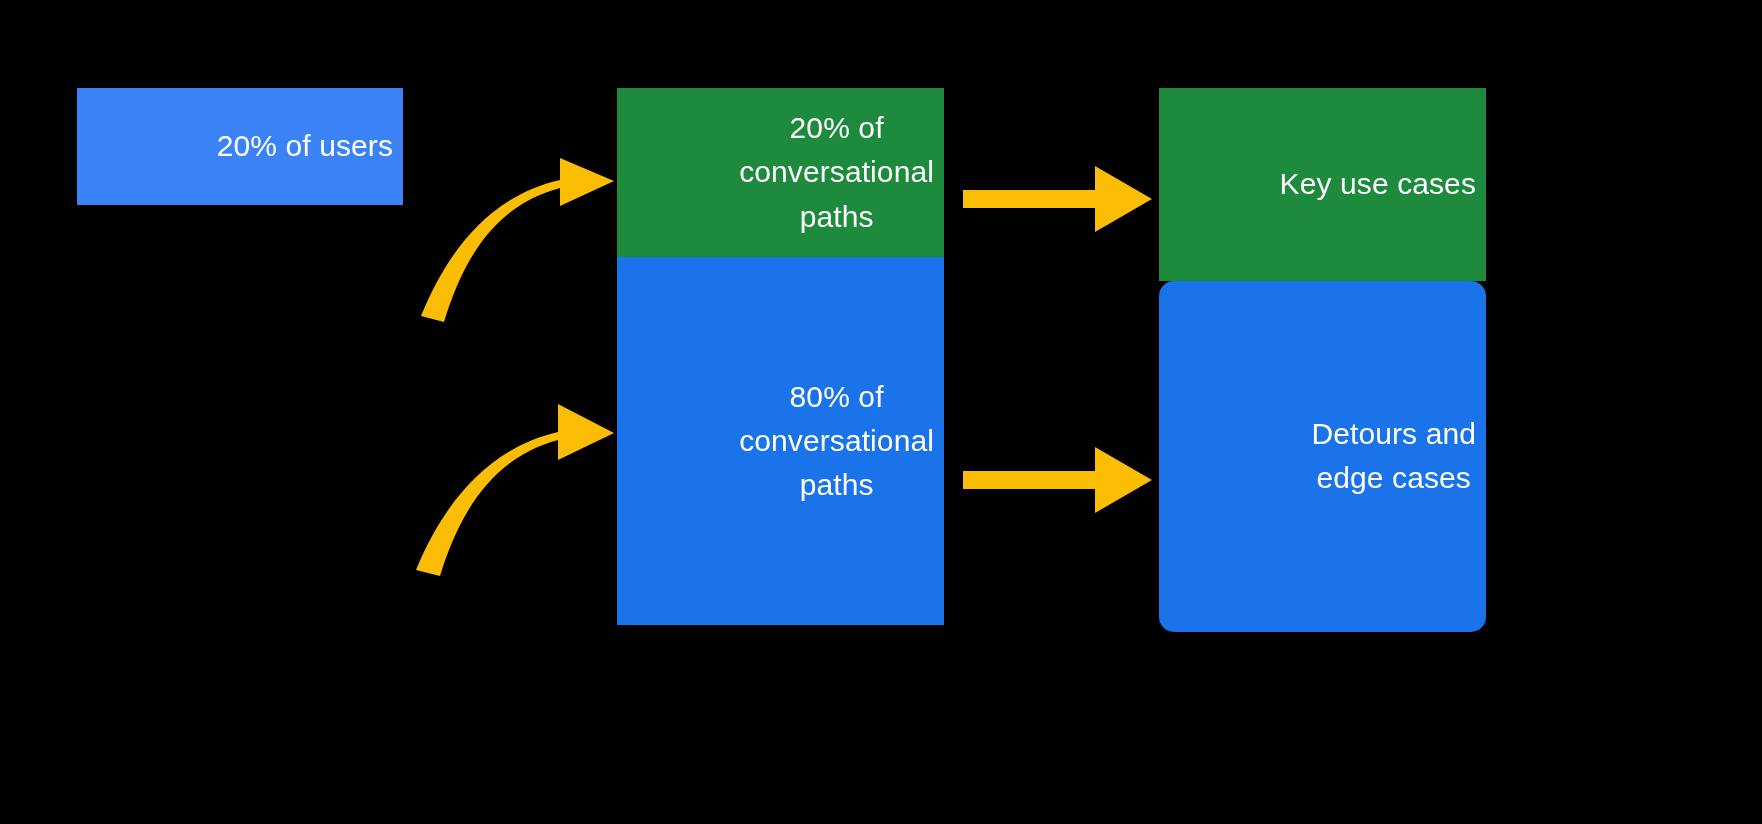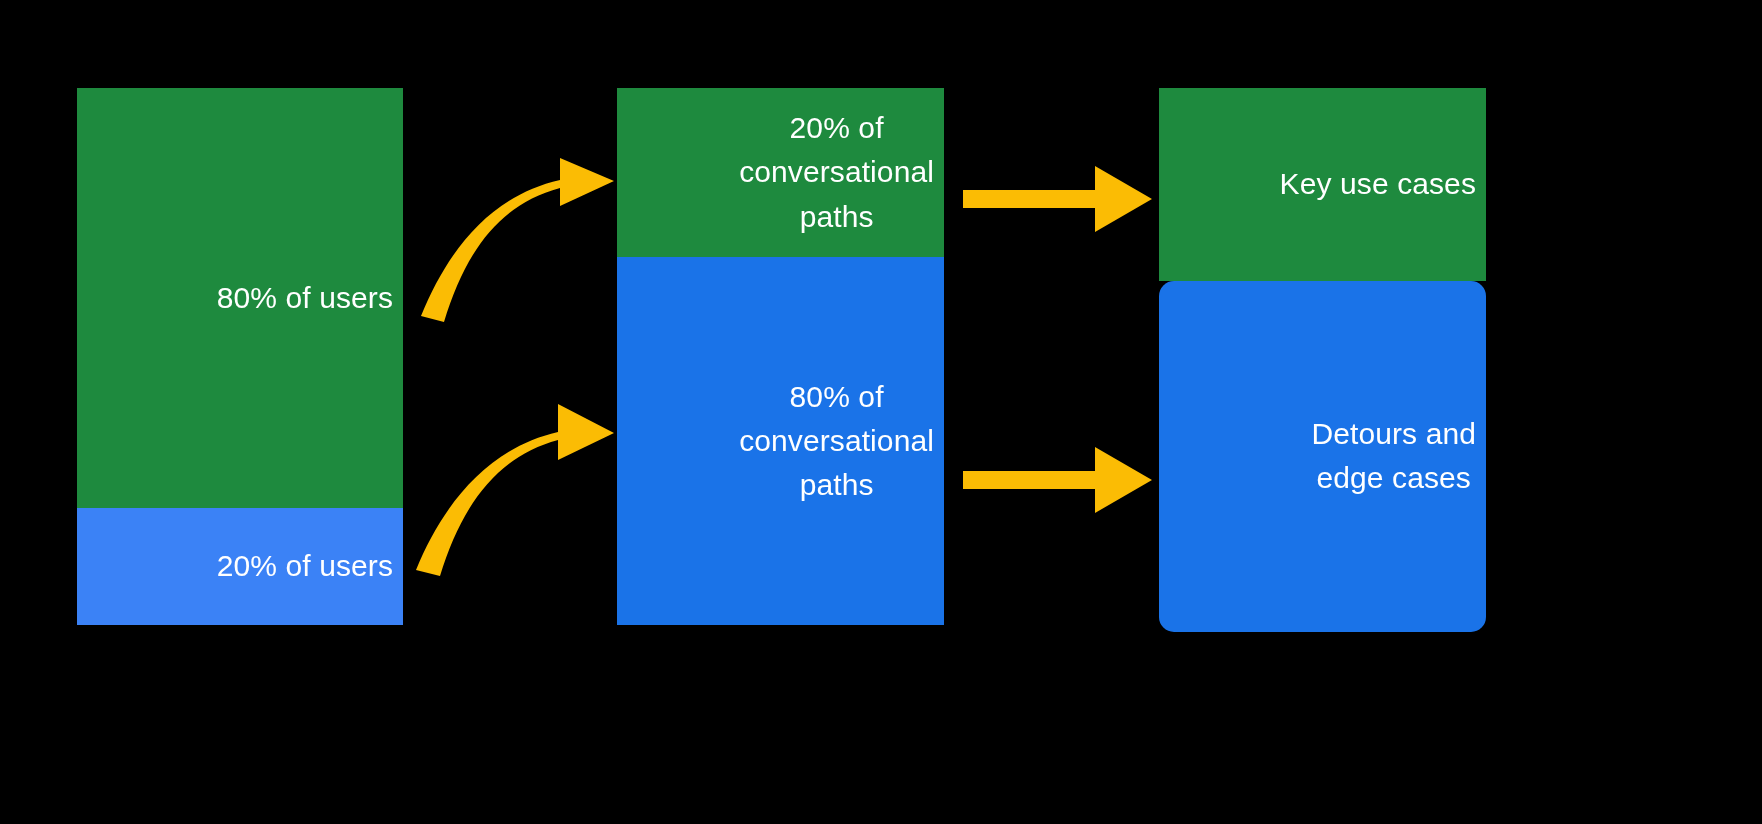--- a/index.html
+++ b/index.html
@@ -59,23 +59,20 @@
     height: 824px;
     pointer-events: none;
   }
 </style>
 </head>
 <body>
 
 <div id="canvas" style="background: rgb(0, 0, 0);">
 
   <div id="col1" class="column">
-    <div id="col1-green" class="segment" style="background: rgb(30, 138, 62);">
-      <span class="seg-label">80% of users</span>
-    </div>
     <div id="col1-blue" class="segment" style="background: #3b82f6; padding-left: 29px;">
       <span class="seg-label">20% of users</span>
     </div>
   </div>
 
   <div id="col2" class="column">
     <div id="col2-green" class="segment" style="background: rgb(30, 138, 62);">
       <span class="seg-label">20% of
 conversational
 paths</span>

